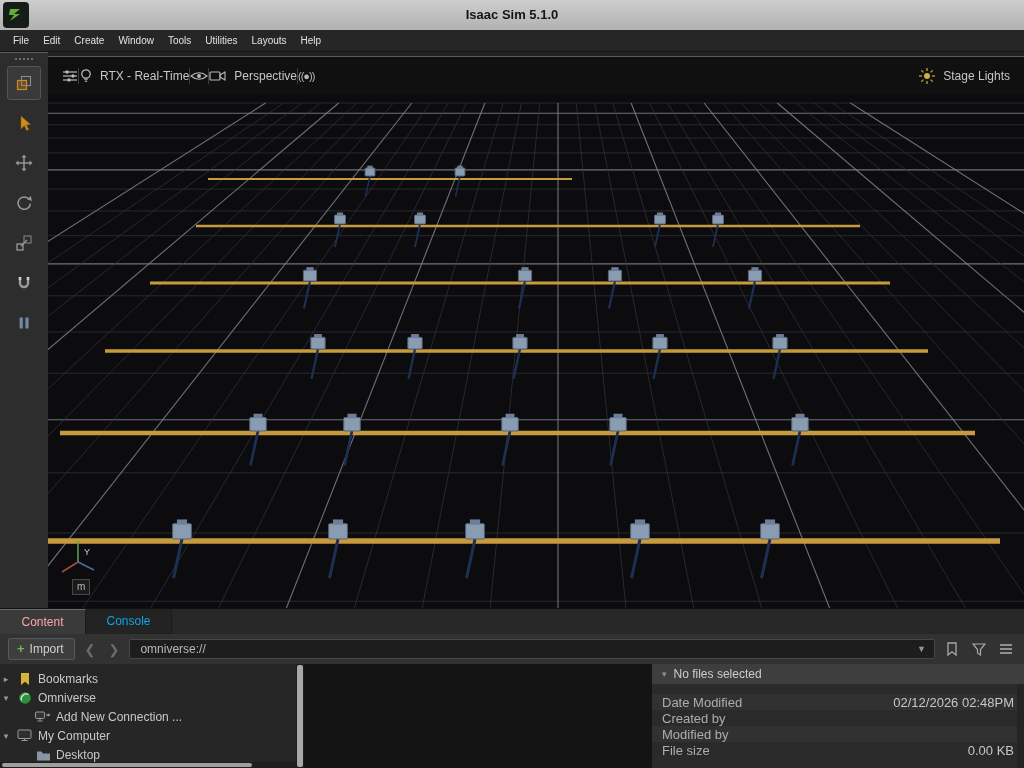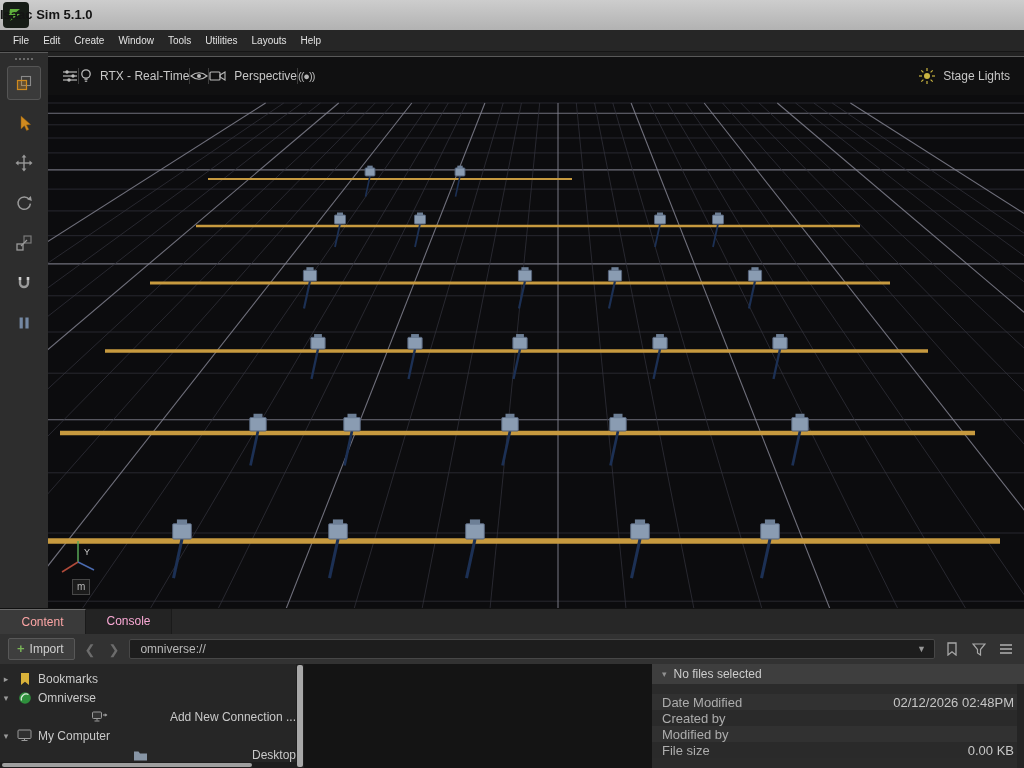--- a/index.html
+++ b/index.html
@@ -5,21 +5,21 @@
   html,body{margin:0;padding:0;background:#111;}
   #app{position:relative;width:1024px;height:768px;overflow:hidden;background:#222;
        font-family:"Liberation Sans",sans-serif;-webkit-font-smoothing:antialiased;}
 
   
   .titlebar{position:absolute;left:0;top:0;width:1024px;height:30px;
             background:linear-gradient(#cdcdcd,#b2b2b2);}
   .logo{position:absolute;left:3px;top:2px;width:26px;height:26px;background:#161c16;
         border-radius:4px;display:flex;align-items:center;justify-content:center;}
   .window-title{position:absolute;left:0;right:0;top:0;height:30px;line-height:30px;
-                font-size:13px;font-weight:bold;color:#141414;}
+                text-align:center;font-size:13px;font-weight:bold;color:#141414;}
 
   
   .menubar{position:absolute;left:0;top:30px;width:1024px;height:22px;background:#262626;
            border-bottom:1px solid #161616;display:flex;align-items:center;padding-left:6px;
            box-sizing:border-box;}
   .menu-item{color:#e2e2e2;font-size:10px;padding:0 7px;line-height:22px;cursor:default;}
 
   
   .left-toolbar{position:absolute;left:0;top:52px;width:48px;height:556px;background:#2d2d2d;
                 border-top:1px solid #5a5a5a;box-sizing:border-box;}
@@ -39,21 +39,21 @@
   .vp-group{display:flex;align-items:center;gap:7px;cursor:default;}
   .vp-label{color:#c7c7c7;}
   .vp-spacer{flex:1;}
   .signal-glyph{font-size:11px;color:#b5b5b5;letter-spacing:-1px;}
   .unit-box{position:absolute;left:24px;top:522px;z-index:2;background:#1b1b1b;
             border:1px solid #474747;color:#b5b5b5;font-size:10px;padding:0 4px;line-height:14px;}
 
   
   .tabbar{position:absolute;left:0;top:608px;width:1024px;height:26px;background:#272727;
           border-top:1px solid #101010;display:flex;box-sizing:border-box;}
-  .tab{min-width:86px;text-align:center;line-height:25px;font-size:12px;color:#f9a8d4;
+  .tab{min-width:86px;text-align:center;line-height:25px;font-size:12px;color:#0ea5e9;
        background:#232323;border-right:1px solid #1a1a1a;box-sizing:border-box;}
   .tab.active{background:#3a3a3a;color:#fca5a5;border-top:1px solid #6a6a6a;}
 
   .browser-toolbar{position:absolute;left:0;top:634px;width:1024px;height:30px;background:#323232;
                    display:flex;align-items:center;padding:0 8px;box-sizing:border-box;gap:7px;}
   .import-btn{display:flex;align-items:center;gap:5px;background:#3e3e3e;border:1px solid #585858;
               border-radius:2px;color:#cfcfcf;font-size:12px;padding:2px 10px 3px 8px;cursor:default;}
   .plus-glyph{color:#79b457;font-weight:bold;font-size:13px;}
   .nav-chevron{color:#6c6c6c;font-size:13px;padding:0 3px;cursor:default;}
   .path-bar{flex:1;height:20px;background:#1d1d1d;border:1px solid #474747;border-radius:2px;
@@ -63,21 +63,21 @@
   .path-caret{color:#969696;font-size:9px;margin-left:6px;}
   .bt-icon{display:flex;align-items:center;justify-content:center;width:20px;height:20px;cursor:default;}
 
   .content-area{position:absolute;left:0;top:664px;width:1024px;height:104px;background:#151515;}
   .tree-panel{position:absolute;left:0;top:0;width:296px;height:104px;background:#262626;
               overflow:hidden;padding-top:5px;box-sizing:border-box;}
   .tree-row{display:flex;align-items:center;height:19px;gap:5px;color:#c9c9c9;font-size:12px;
             cursor:default;white-space:nowrap;}
   .tree-expander{width:12px;text-align:center;color:#9a9a9a;font-size:9px;flex:0 0 12px;}
   .tree-icon{width:16px;display:flex;justify-content:center;flex:0 0 16px;}
-  .indent-1{padding-left:18px;justify-content:space-between;}
+  .indent-1{padding-left:18px;}
   .tree-vscroll{position:absolute;left:296px;top:0;width:8px;height:104px;background:#1e1e1e;}
   .tree-vscroll .thumb{position:absolute;left:1px;right:1px;top:1px;bottom:1px;background:#a8a8a8;border-radius:2px;}
   .tree-hscroll{position:absolute;left:0;bottom:0;width:296px;height:6px;background:#1e1e1e;}
   .tree-hscroll .thumb{position:absolute;top:1px;bottom:1px;left:2px;width:250px;background:#9f9f9f;border-radius:2px;}
 
   .middle-panel{position:absolute;left:304px;top:0;width:348px;height:104px;background:#141414;}
 
   .details-panel{position:absolute;left:652px;top:0;width:372px;height:104px;background:#2b2b2b;}
   .details-header{height:20px;background:#3e3e3e;display:flex;align-items:center;gap:7px;
                   padding-left:10px;color:#cdcdcd;font-size:12px;cursor:default;}

